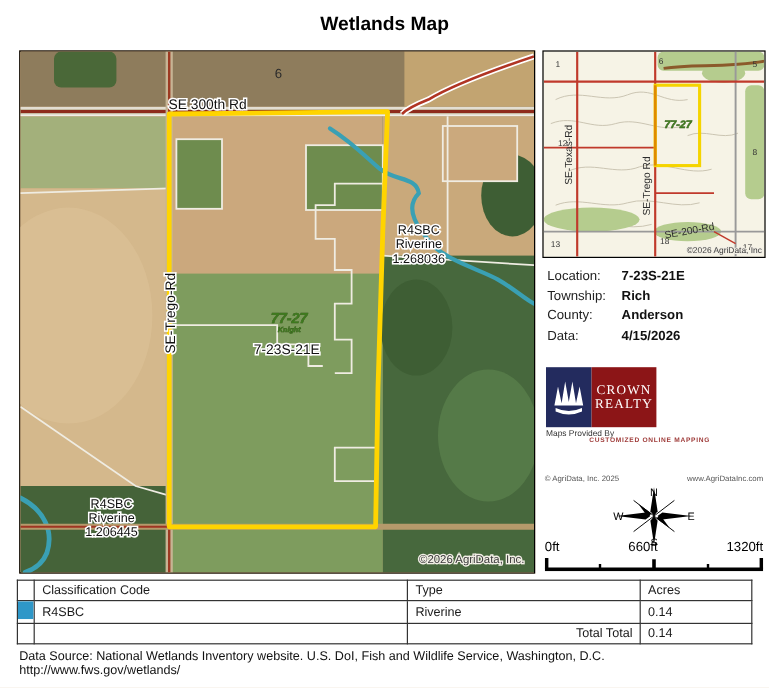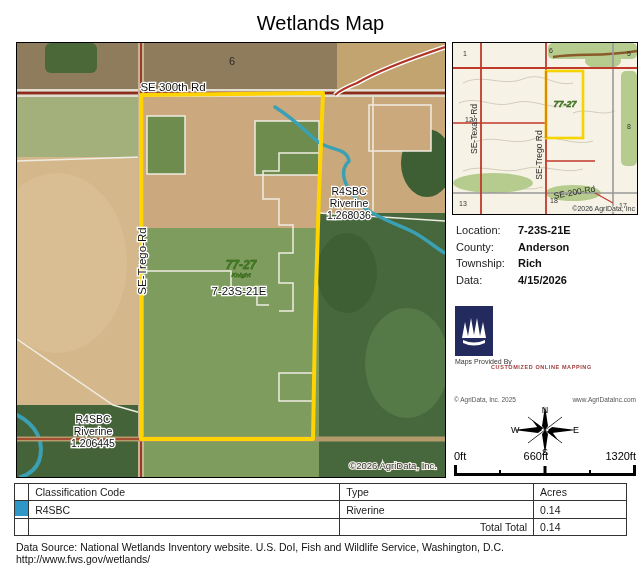--- a/index.html
+++ b/index.html
@@ -1,20 +1,20 @@
 <!DOCTYPE html>
 <html><head>
 <meta charset="utf-8">
 <style>
   * { margin:0; padding:0; box-sizing:border-box; }
   html,body { background:#fff; }
   body { font-family:"Liberation Sans", sans-serif; }
   .page { position:relative; width:641px; height:573px; background:#fff; overflow:hidden; }
   .title { position:absolute; top:12px; left:0; width:641px; text-align:center;
-           font-size:20px; font-weight:normal; color:#000; }
+           font-size:16px; font-weight:bold; color:#000; }
   .main-map { position:absolute; left:16px; top:42px; width:430px; height:436px;
               border:1px solid #000; background:#CBA87D; }
   .sidebar { position:absolute; left:452px; top:42px; width:186px; height:436px; }
   .inset-map { position:absolute; left:0; top:0; width:186px; height:173px;
                border:1px solid #000; background:#F6F3E6; overflow:hidden; }
   .info-block { position:absolute; left:4px; top:180px; width:180px; font-size:11px; }
   .info-row { display:flex; line-height:16.5px; }
   .info-label { width:62px; color:#222; }
   .info-value { font-weight:bold; color:#111; }
   .crown-logo { position:absolute; left:3px; top:264px; width:92px; height:50px; display:flex; }
@@ -185,39 +185,43 @@
         <text x="182" y="168" font-size="7" fill="#555" text-anchor="end" class="halo-soft" style="stroke-width:1.6px">©2026 AgriData, Inc</text>
       </svg>
     </div>
 
     <div class="info-block">
       <div class="info-row">
         <span class="info-label">Location:</span>
         <span class="info-value">7-23S-21E</span>
       </div>
       <div class="info-row">
+        <span class="info-label">Township:</span>
+        <span class="info-value">Rich</span>
+      </div>
+      <div class="info-row">
         <span class="info-label">County:</span>
         <span class="info-value">Anderson</span>
-      </div>
-      <div class="info-row">
-        <span class="info-label">Township:</span>
-        <span class="info-value">Rich</span>
       </div>
       <div class="info-row">
         <span class="info-label">Data:</span>
         <span class="info-value">4/15/2026</span>
       </div>
     </div>
 
     <div class="crown-logo">
       <div class="crown-left">
         <svg width="30" height="34" viewBox="0 0 30 34">
           <polygon points="3,24 6,8 9,22 12,4 15,21 18,4 21,22 24,8 27,24" fill="#fff"></polygon>
           <path d="M4,26 Q15,31 26,26 L26,29 Q15,34 4,29 Z" fill="#fff"></path>
         </svg>
+      </div>
+      <div class="crown-right">
+        <span>CROWN</span>
+        <span>REALTY</span>
       </div>
     </div>
 
     <div class="provided-by">Maps Provided By</div>
     <div class="surety">
       <div class="surety-tag">CUSTOMIZED ONLINE MAPPING</div>
     </div>
     <div class="agridata-row">
       <span>© AgriData, Inc. 2025</span>
       <span>www.AgriDataInc.com</span>

